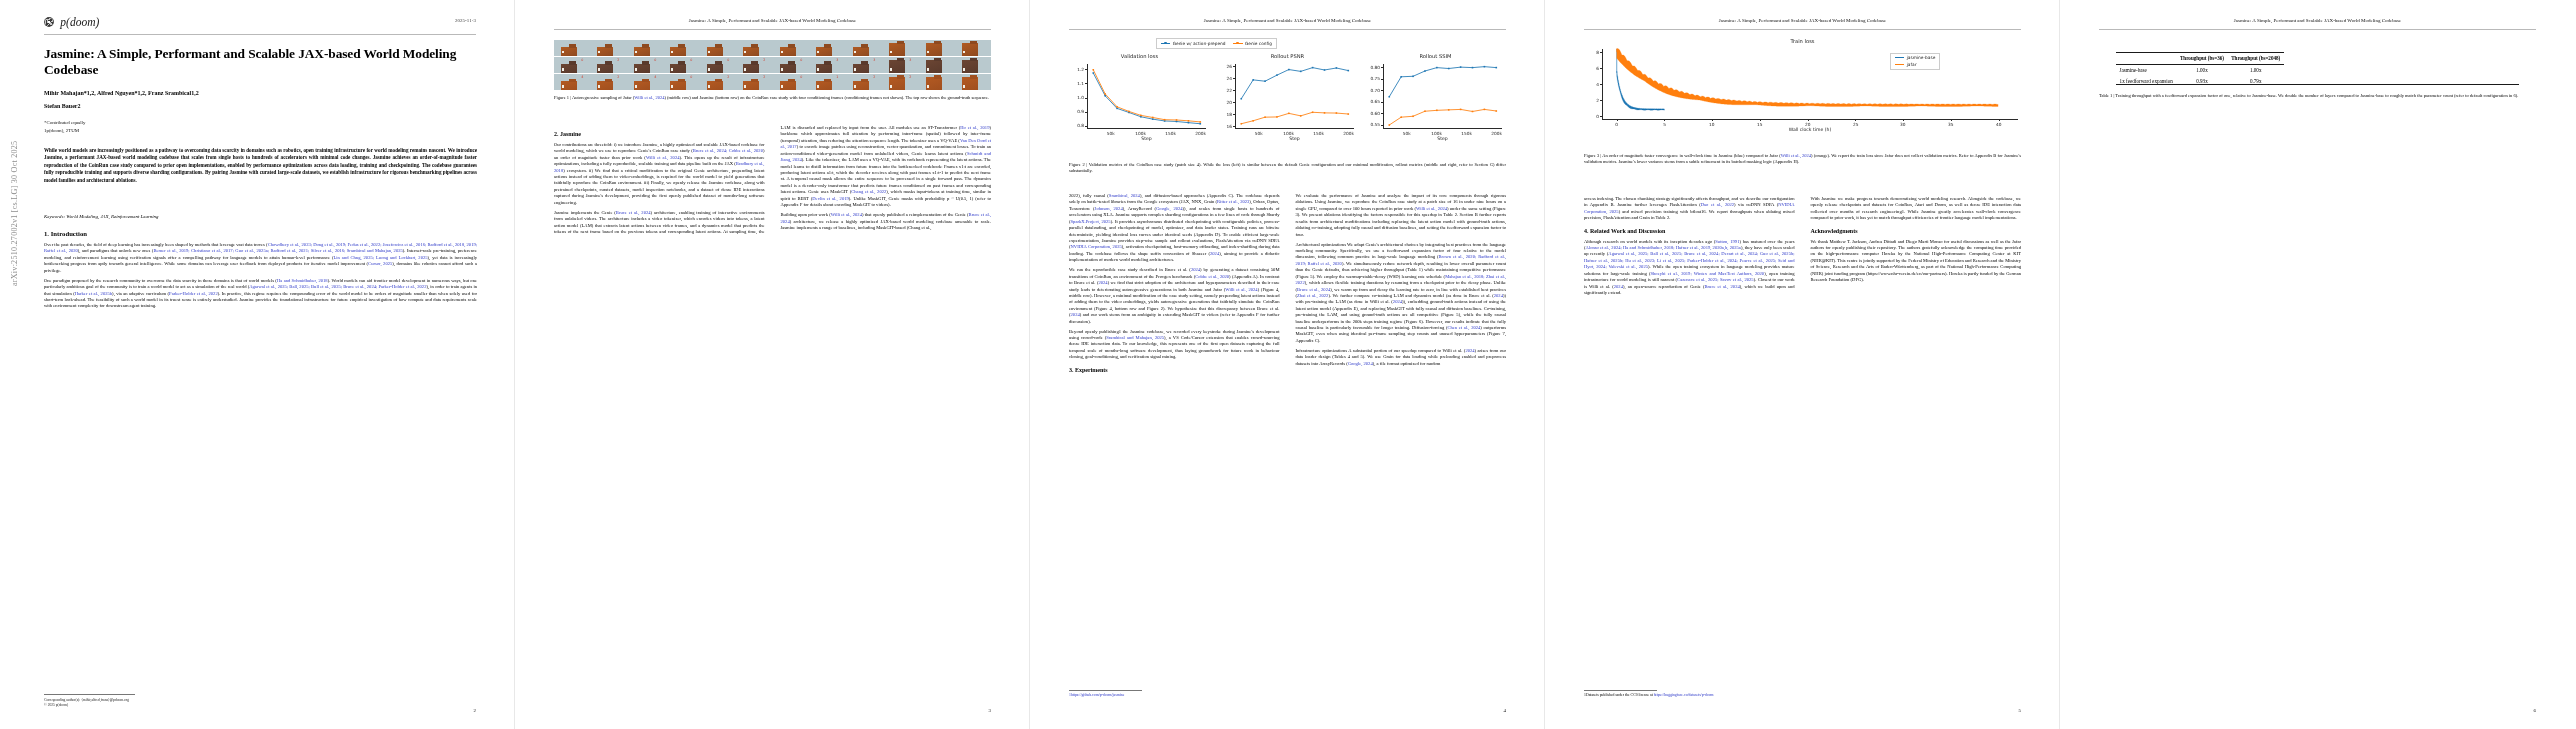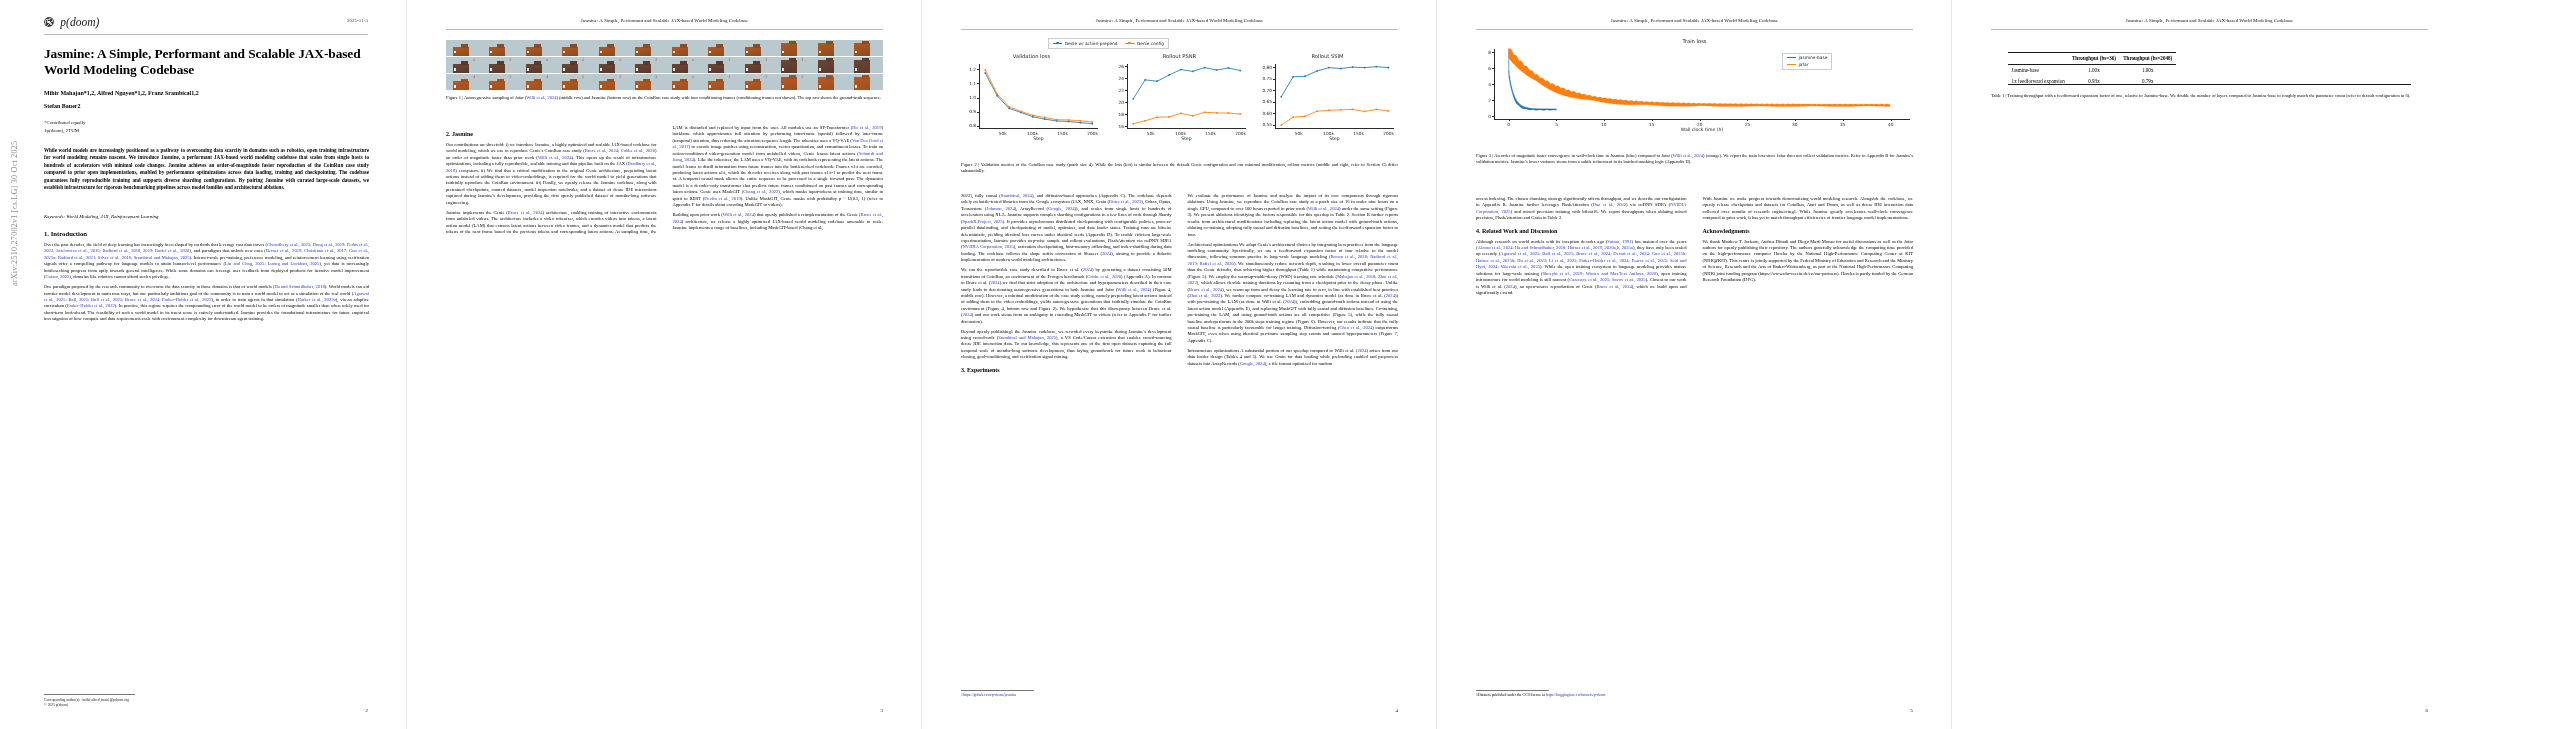--- a/index.html
+++ b/index.html
@@ -8,21 +8,21 @@
 
   .viewer { position: relative; width: 2576px; height: 729px; display: flex; gap: 0; }
 
   .page {
     position: relative;
     background: #fff;
     height: 729px;
     flex: 0 0 auto;
     overflow: hidden;
   }
-  .page.p1 { width: 407px; }
+  .page.p1 { width: 515px; }
   .page.p2 { width: 515px; }
   .page.p3 { width: 515px; }
   .page.p4 { width: 515px; }
   .page.p5 { width: 515px; }
 
   .pg-sep { position:absolute; top:0; bottom:0; width:0.6px; background:#e8e8e8; }
 
   
   .arxiv-stamp {
     position: absolute;

